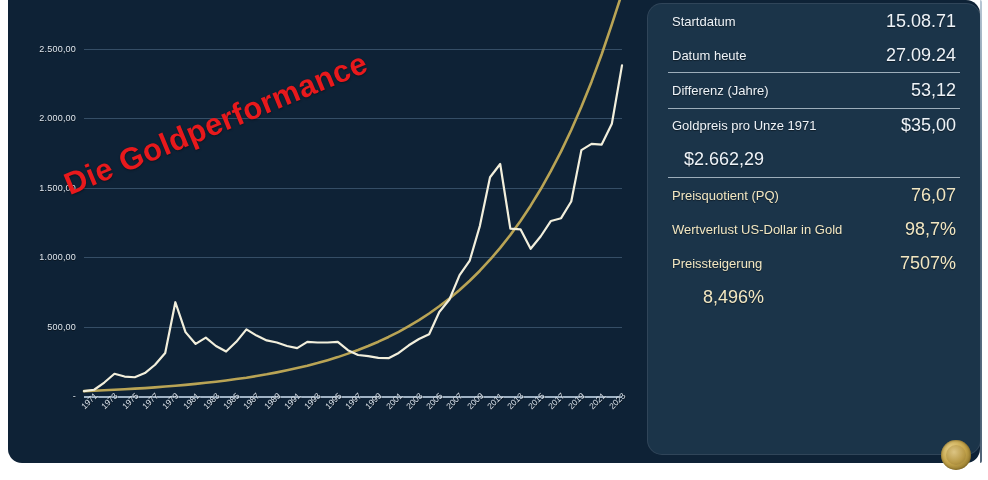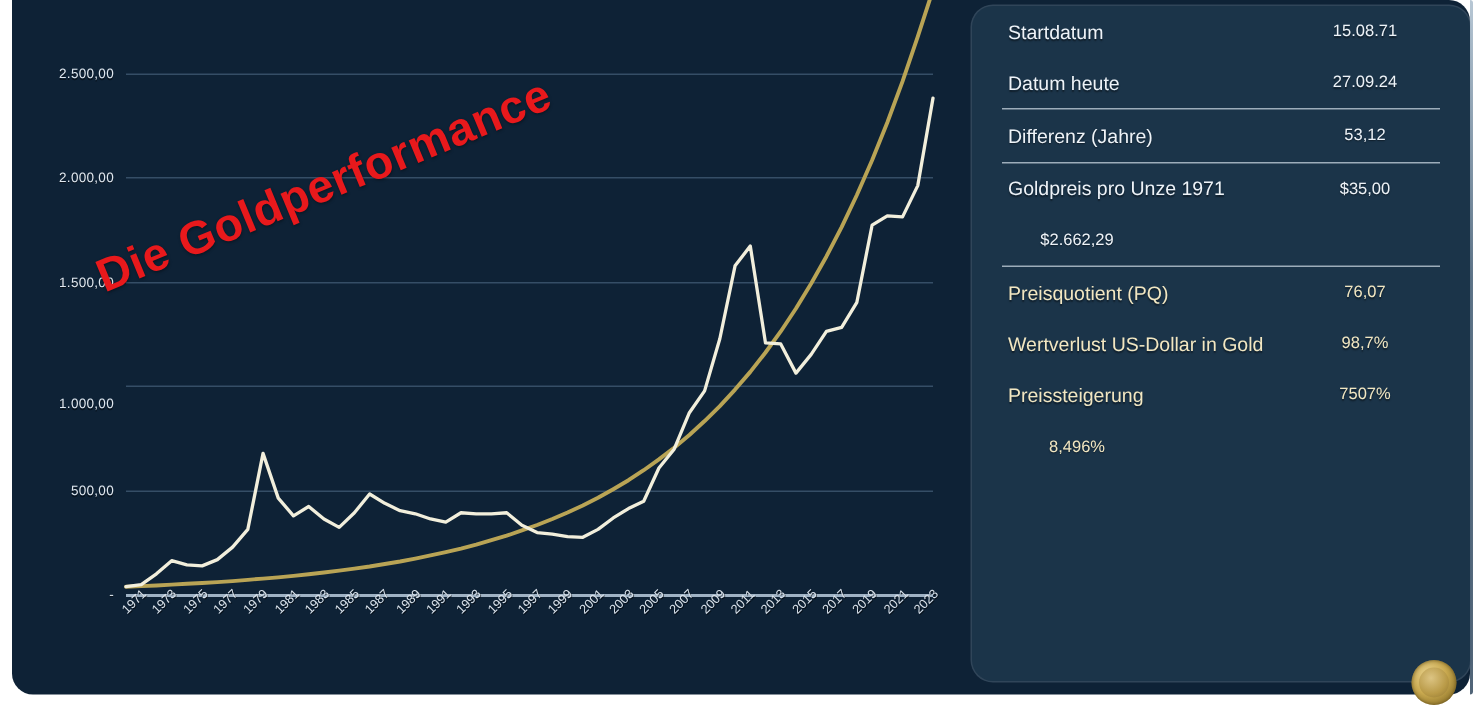--- a/index.html
+++ b/index.html
@@ -44,21 +44,21 @@
   
   #panel{
     position:absolute;left:640px;top:4px;width:332px;height:450px;
     background:#1b3449;border-radius:14px 14px 14px 14px;
     box-shadow:0 0 0 1px rgba(150,175,196,.25);
   }
   .row{position:relative;height:34.2px;display:flex;align-items:center;
        padding:0 24px 0 24px;box-sizing:border-box;}
   .row .k{flex:1;font-size:13px;color:#eef3f8;white-space:nowrap;
           text-shadow:0 1px 1px rgba(0,0,0,.45);}
-  .row .v{width:92px;font-size:11px;color:#eef3f8;text-align:center;
+  .row .v{width:92px;font-size:18px;color:#eef3f8;text-align:right;
           text-shadow:0 1px 1px rgba(0,0,0,.45);}
   .row.hl .k,.row.hl .v{color:#f2e7c2;font-weight:normal;}
   .sep{height:1px;margin:0 20px;background:#c9d6e0;opacity:.75;}
 
   #coin{
     position:absolute;left:941px;top:440px;width:30px;height:30px;border-radius:50%;
     background:radial-gradient(circle at 35% 32%, #e7d08a 0%, #c9a94f 45%, #9a7f32 78%, #7a6327 100%);
     box-shadow:inset 0 0 3px rgba(90,70,20,.9);
   }
   #coin .face{
@@ -75,21 +75,21 @@
 
     <div id="chart">
       <div id="y-axis">
           <div class="ylabwrap" style="top: 396px;">
             <div class="ylab" style="top: 0px;">-</div>
           </div>
           <div class="ylabwrap" style="top: 326.545px;">
             <div class="ylab" style="top: 0px;">500,00</div>
           </div>
           <div class="ylabwrap" style="top: 257.091px;">
-            <div class="ylab" style="top: 12px; margin-left: 36px;">1.000,00</div>
+            <div class="ylab" style="top: 0px; margin-left: 36px;">1.000,00</div>
           </div>
           <div class="ylabwrap" style="top: 187.636px;">
             <div class="ylab" style="top: 0px;">1.500,00</div>
           </div>
           <div class="ylabwrap" style="top: 118.182px;">
             <div class="ylab" style="top: 0px; margin-left: 48px;">2.000,00</div>
           </div>
           <div class="ylabwrap" style="top: 48.7273px;">
             <div class="ylab" style="top: 0px;">2.500,00</div>
           </div>

